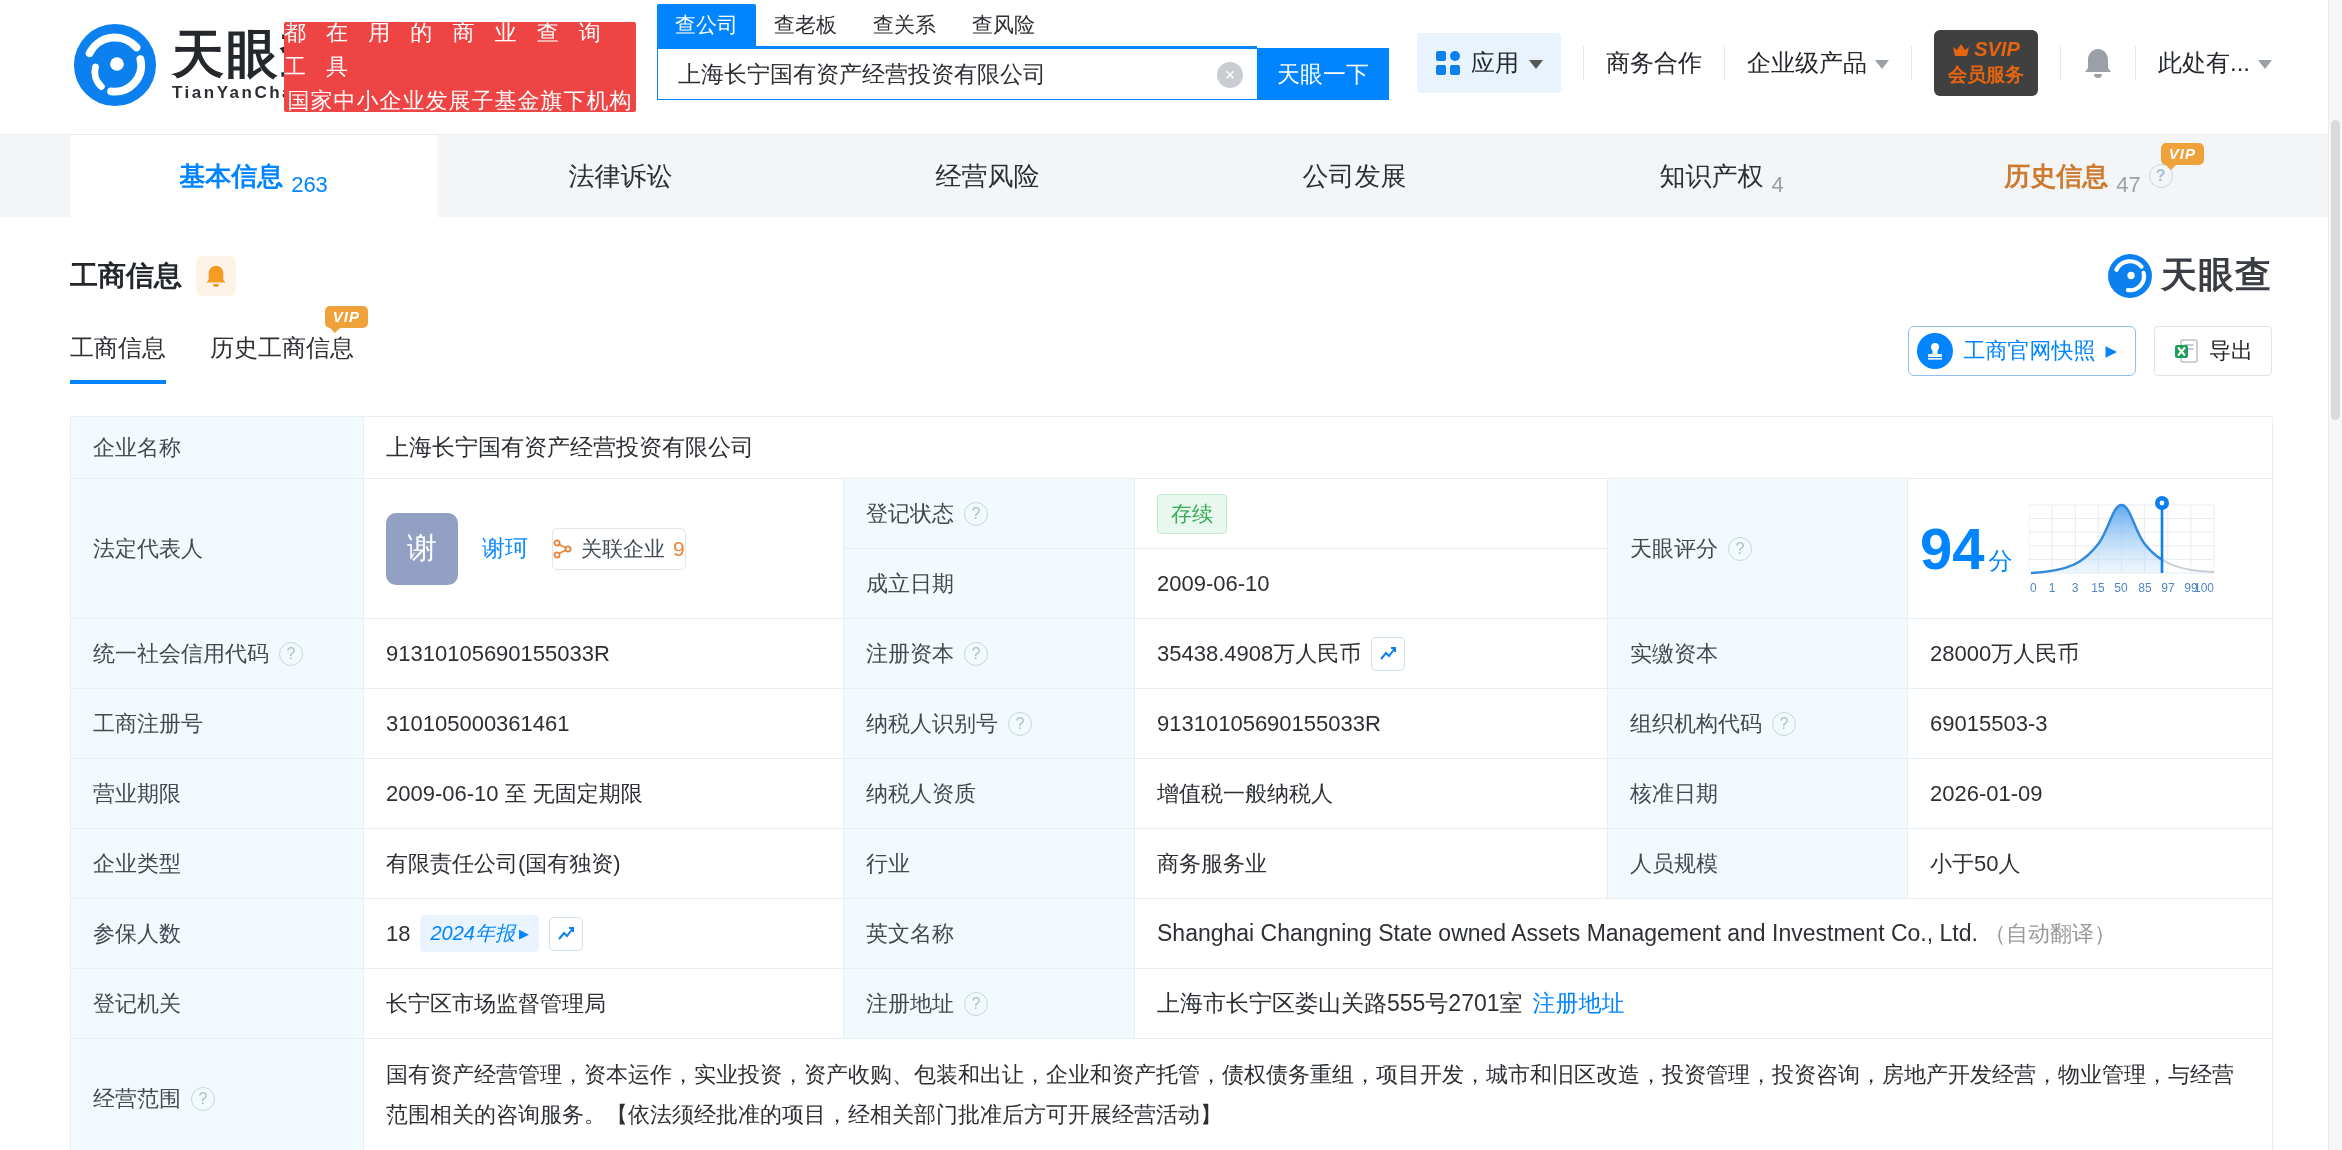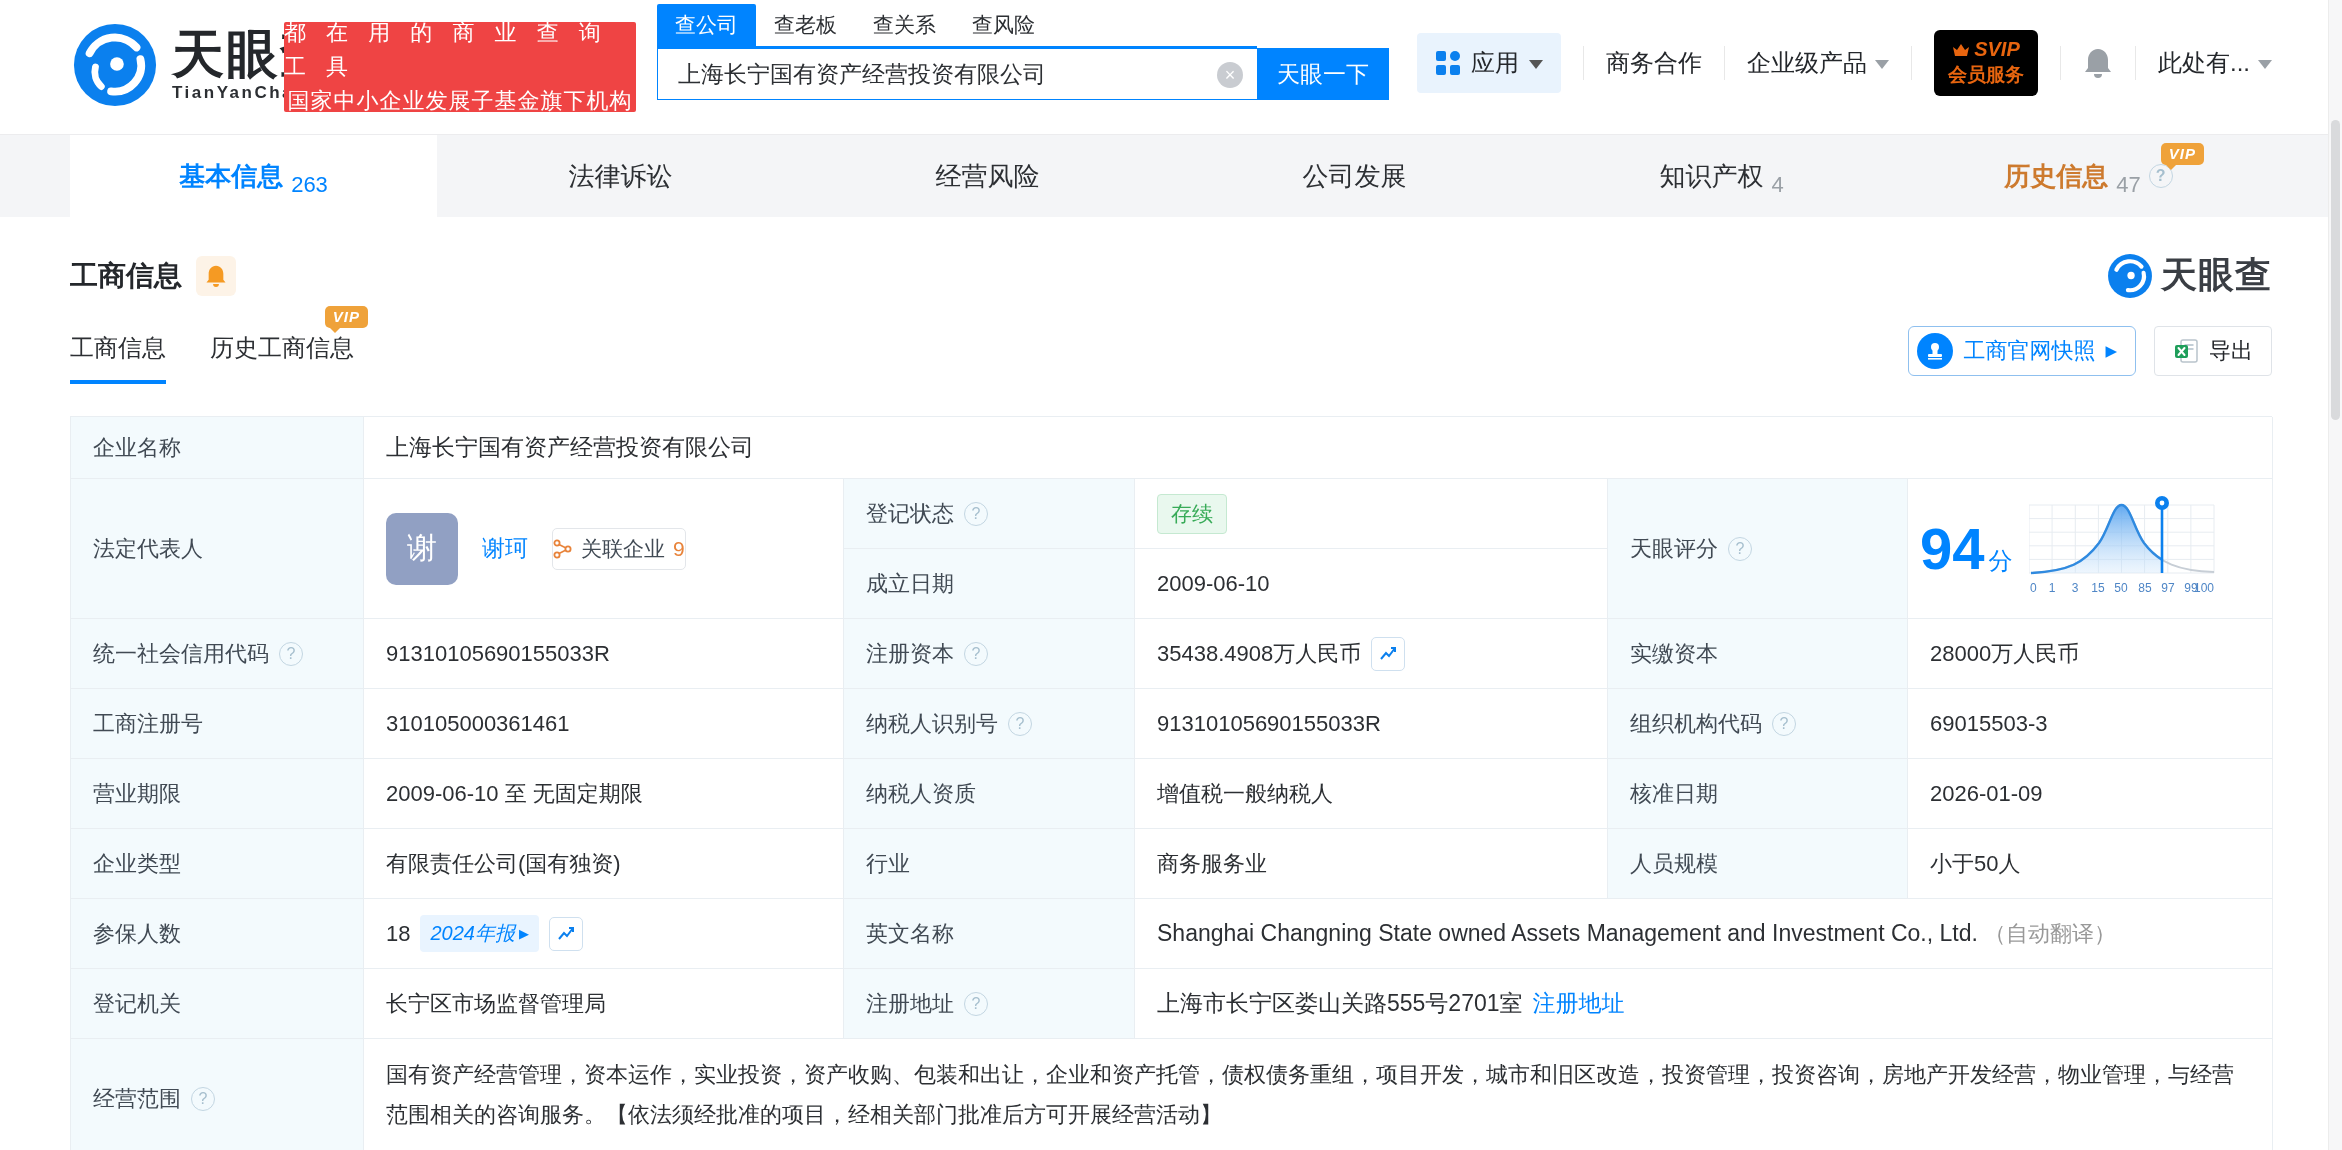--- a/index.html
+++ b/index.html
@@ -30,21 +30,21 @@
   .search-btn { width:132px; height:52px; background:#0084ff; color:#fff; font-size:23px; border:none; cursor:pointer;
     font-family:"Liberation Sans","DejaVu Sans",sans-serif; }
 
   .hdr-right { position:absolute; right:70px; top:30px; display:flex; align-items:center; gap:22px; }
   .sep { width:1px; height:34px; background:#e8e8e8; }
   .apps-btn { display:flex; align-items:center; gap:10px; background:#e9f3fd; border-radius:4px; padding:14px 18px; cursor:pointer; }
   .apps-btn span { font-size:24px; color:#24272b; }
   .caret { width:0; height:0; border-left:7px solid transparent; border-right:7px solid transparent; border-top:9px solid #555; margin-top:3px; }
   .caret.gray { border-top-color:#9aa0a6; }
   .hdr-link { font-size:24px; color:#24272b; cursor:pointer; display:flex; align-items:center; gap:8px; }
-  .svip { background:#000000; border-radius:6px; padding:8px 14px; text-align:center; cursor:pointer; }
+  .svip { background:#404040; border-radius:6px; padding:8px 14px; text-align:center; cursor:pointer; }
   .svip .t1 { color:#e8650f; font-size:20px; font-weight:700; font-style:italic; display:flex; align-items:center; gap:4px; justify-content:center; }
   .svip .t2 { color:#e8650f; font-size:19px; font-weight:700; margin-top:1px; }
   .bell-btn { cursor:pointer; display:flex; align-items:center; }
 
   
   .nav-tabs { height:83px; background:#f4f5f7; border-top:1px solid #ececee; display:flex; padding:0 70px; }
   .nav-tab { flex:1; display:flex; align-items:center; justify-content:center; gap:8px; font-size:26px; color:#2c2f33; cursor:pointer; position:relative; }
   .nav-tab .cnt { font-size:22px; color:#9aa0a6; margin-top:18px; }
   .nav-tab.active { background:#fff; color:#0084ff; font-weight:700; }
   .nav-tab.active .cnt { color:#0084ff; font-weight:400; }

